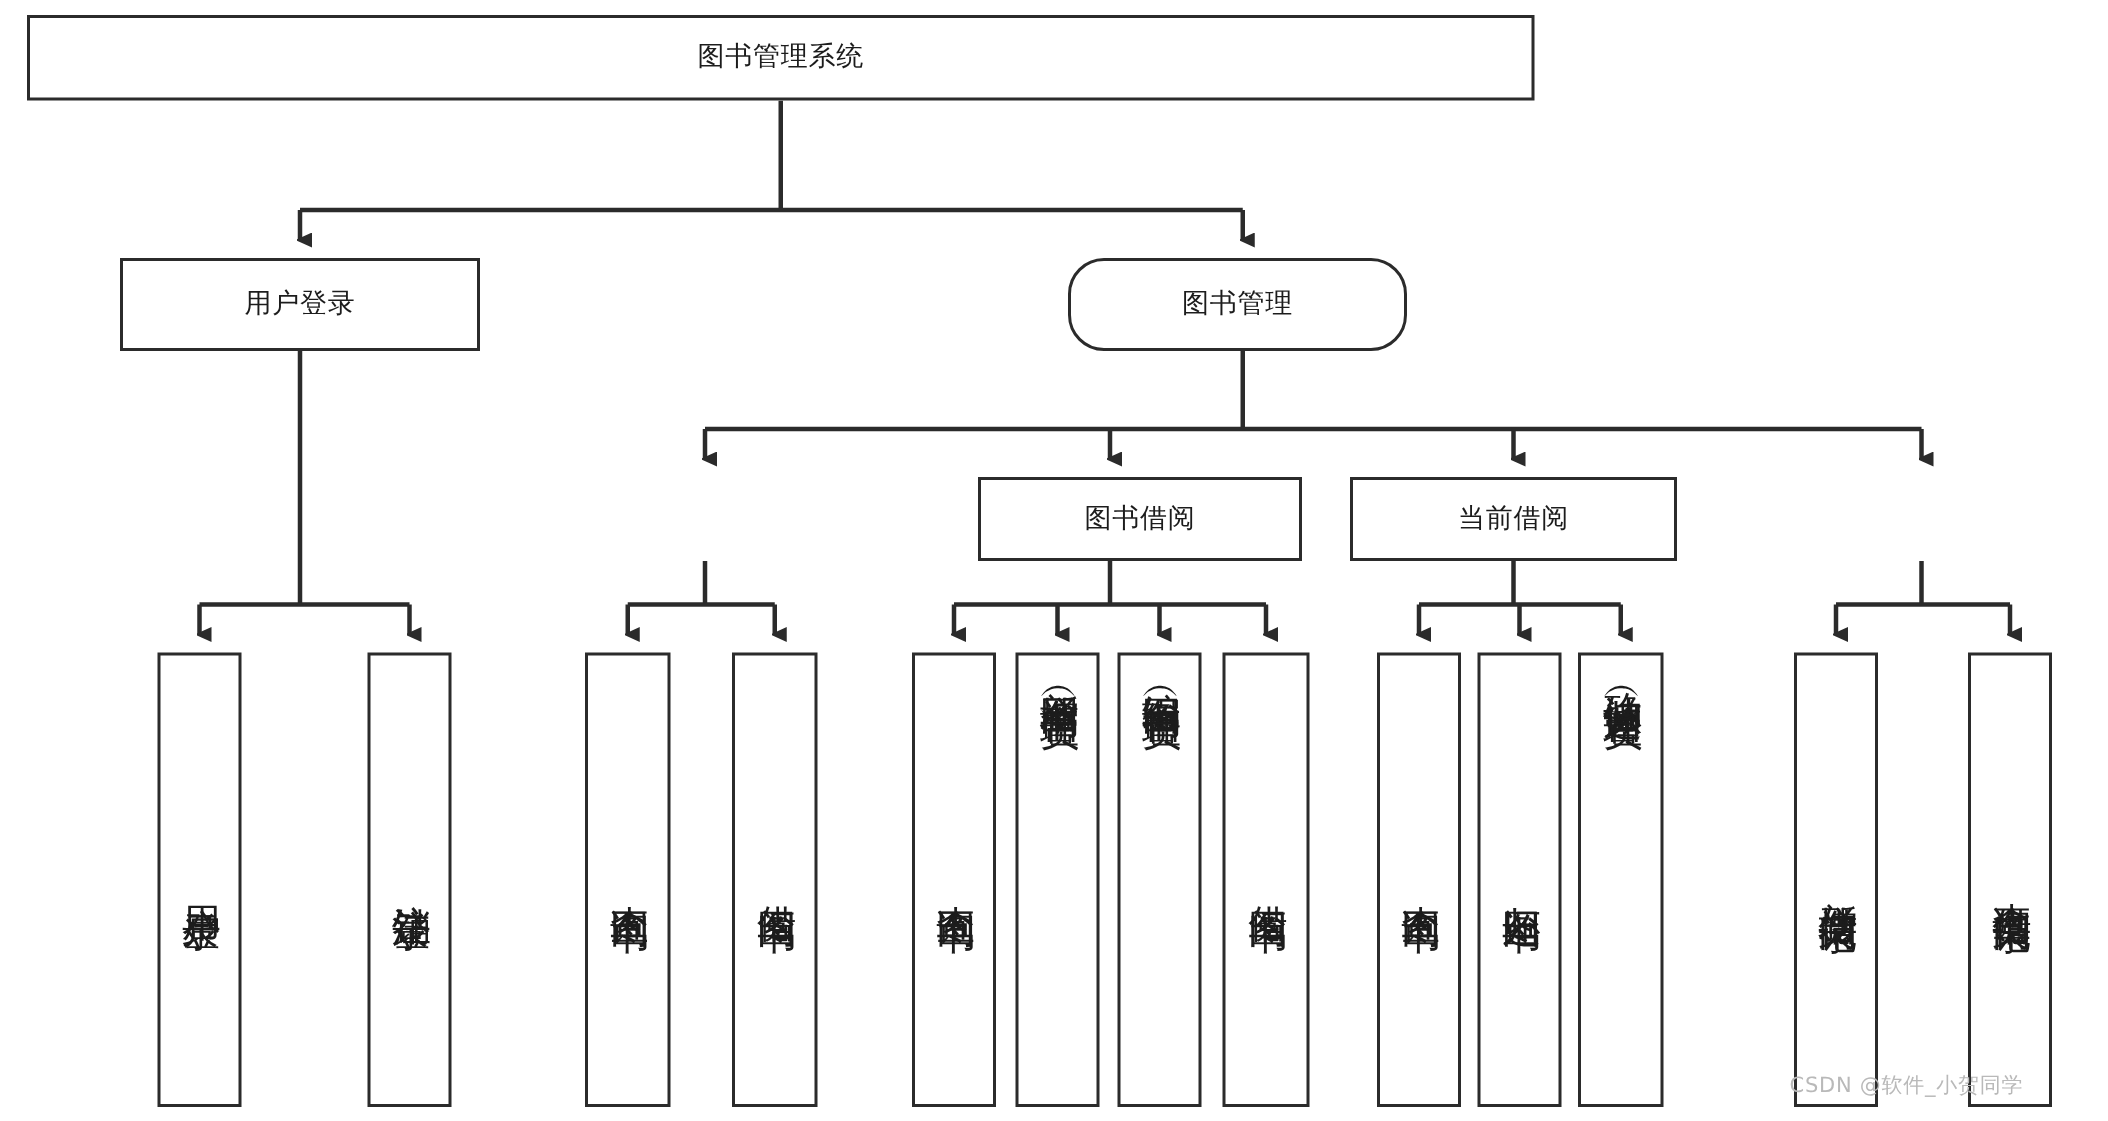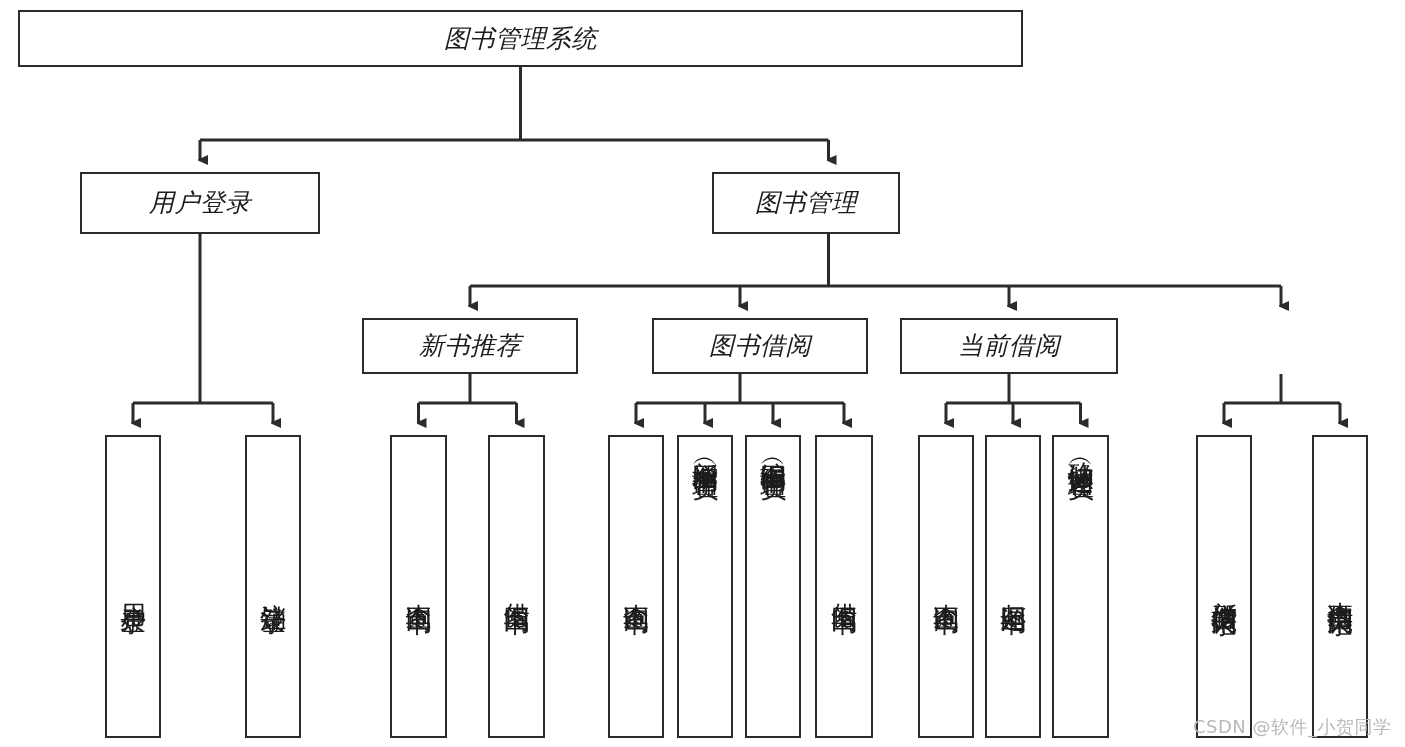--- a/index.html
+++ b/index.html
@@ -34,43 +34,42 @@
     justify-content: center;
     color: #1c1c1c;
   }
   .node-label {
     display: block;
     text-align: center;
     line-height: 1.02;
     white-space: nowrap;
   }
   .node.horizontal .node-label {
-    font-size: 25px;
+    font-size: 18px;
     letter-spacing: 0.5px;
-    font-style: italic;
   }
   .node.vertical {
     align-items: flex-start;
     justify-content: center;
     padding-top: 4px;
   }
   .node.vertical .node-label {
     writing-mode: vertical-rl;
     text-orientation: upright;
     font-size: 26px;
     line-height: 1.06;
     letter-spacing: 2px;
   }
   .node.vertical.centered {
     align-items: center;
     padding-top: 0;
   }
   .watermark {
     position: absolute;
-    font-size: 18px;
+    font-size: 14px;
     color: #b9b9b9;
     white-space: nowrap;
     letter-spacing: 0.5px;
     font-family: "DejaVu Sans", "Liberation Sans", sans-serif;
   }
 </style>
 </head>
 <body>
 
 <div id="canvas">
@@ -118,27 +117,24 @@
       </g>
   </svg>
 
   <div class="node horizontal" style="left: 18px; top: 10px; width: 1005px; height: 57px;">
     <span class="node-label">图书管理系统</span>
   </div>
 
   <div class="node horizontal" style="left: 80px; top: 172px; width: 240px; height: 62px;">
     <span class="node-label">用户登录</span>
   </div>
-  <div class="node horizontal" style="left: 712px; top: 172px; width: 188px; height: 62px;">
+  <div class="node horizontal" style="left: 712px; top: 172px; width: 226px; height: 62px; border-radius: 24px;">
     <span class="node-label">图书管理</span>
   </div>
 
-  <div class="node horizontal" style="left: 362px; top: 318px; width: 216px; height: 56px;">
-    <span class="node-label">新书推荐</span>
-  </div>
   <div class="node horizontal" style="left: 632px; top: 318px; width: 216px; height: 56px; margin-left: 20px;">
     <span class="node-label">图书借阅</span>
   </div>
   <div class="node horizontal" style="left: 900px; top: 318px; width: 218px; height: 56px;">
     <span class="node-label">当前借阅</span>
   </div>
 
   <div class="node vertical centered" style="left: 105px; top: 435px; width: 56px; height: 303px;">
     <span class="node-label">用户登录</span>
   </div>

